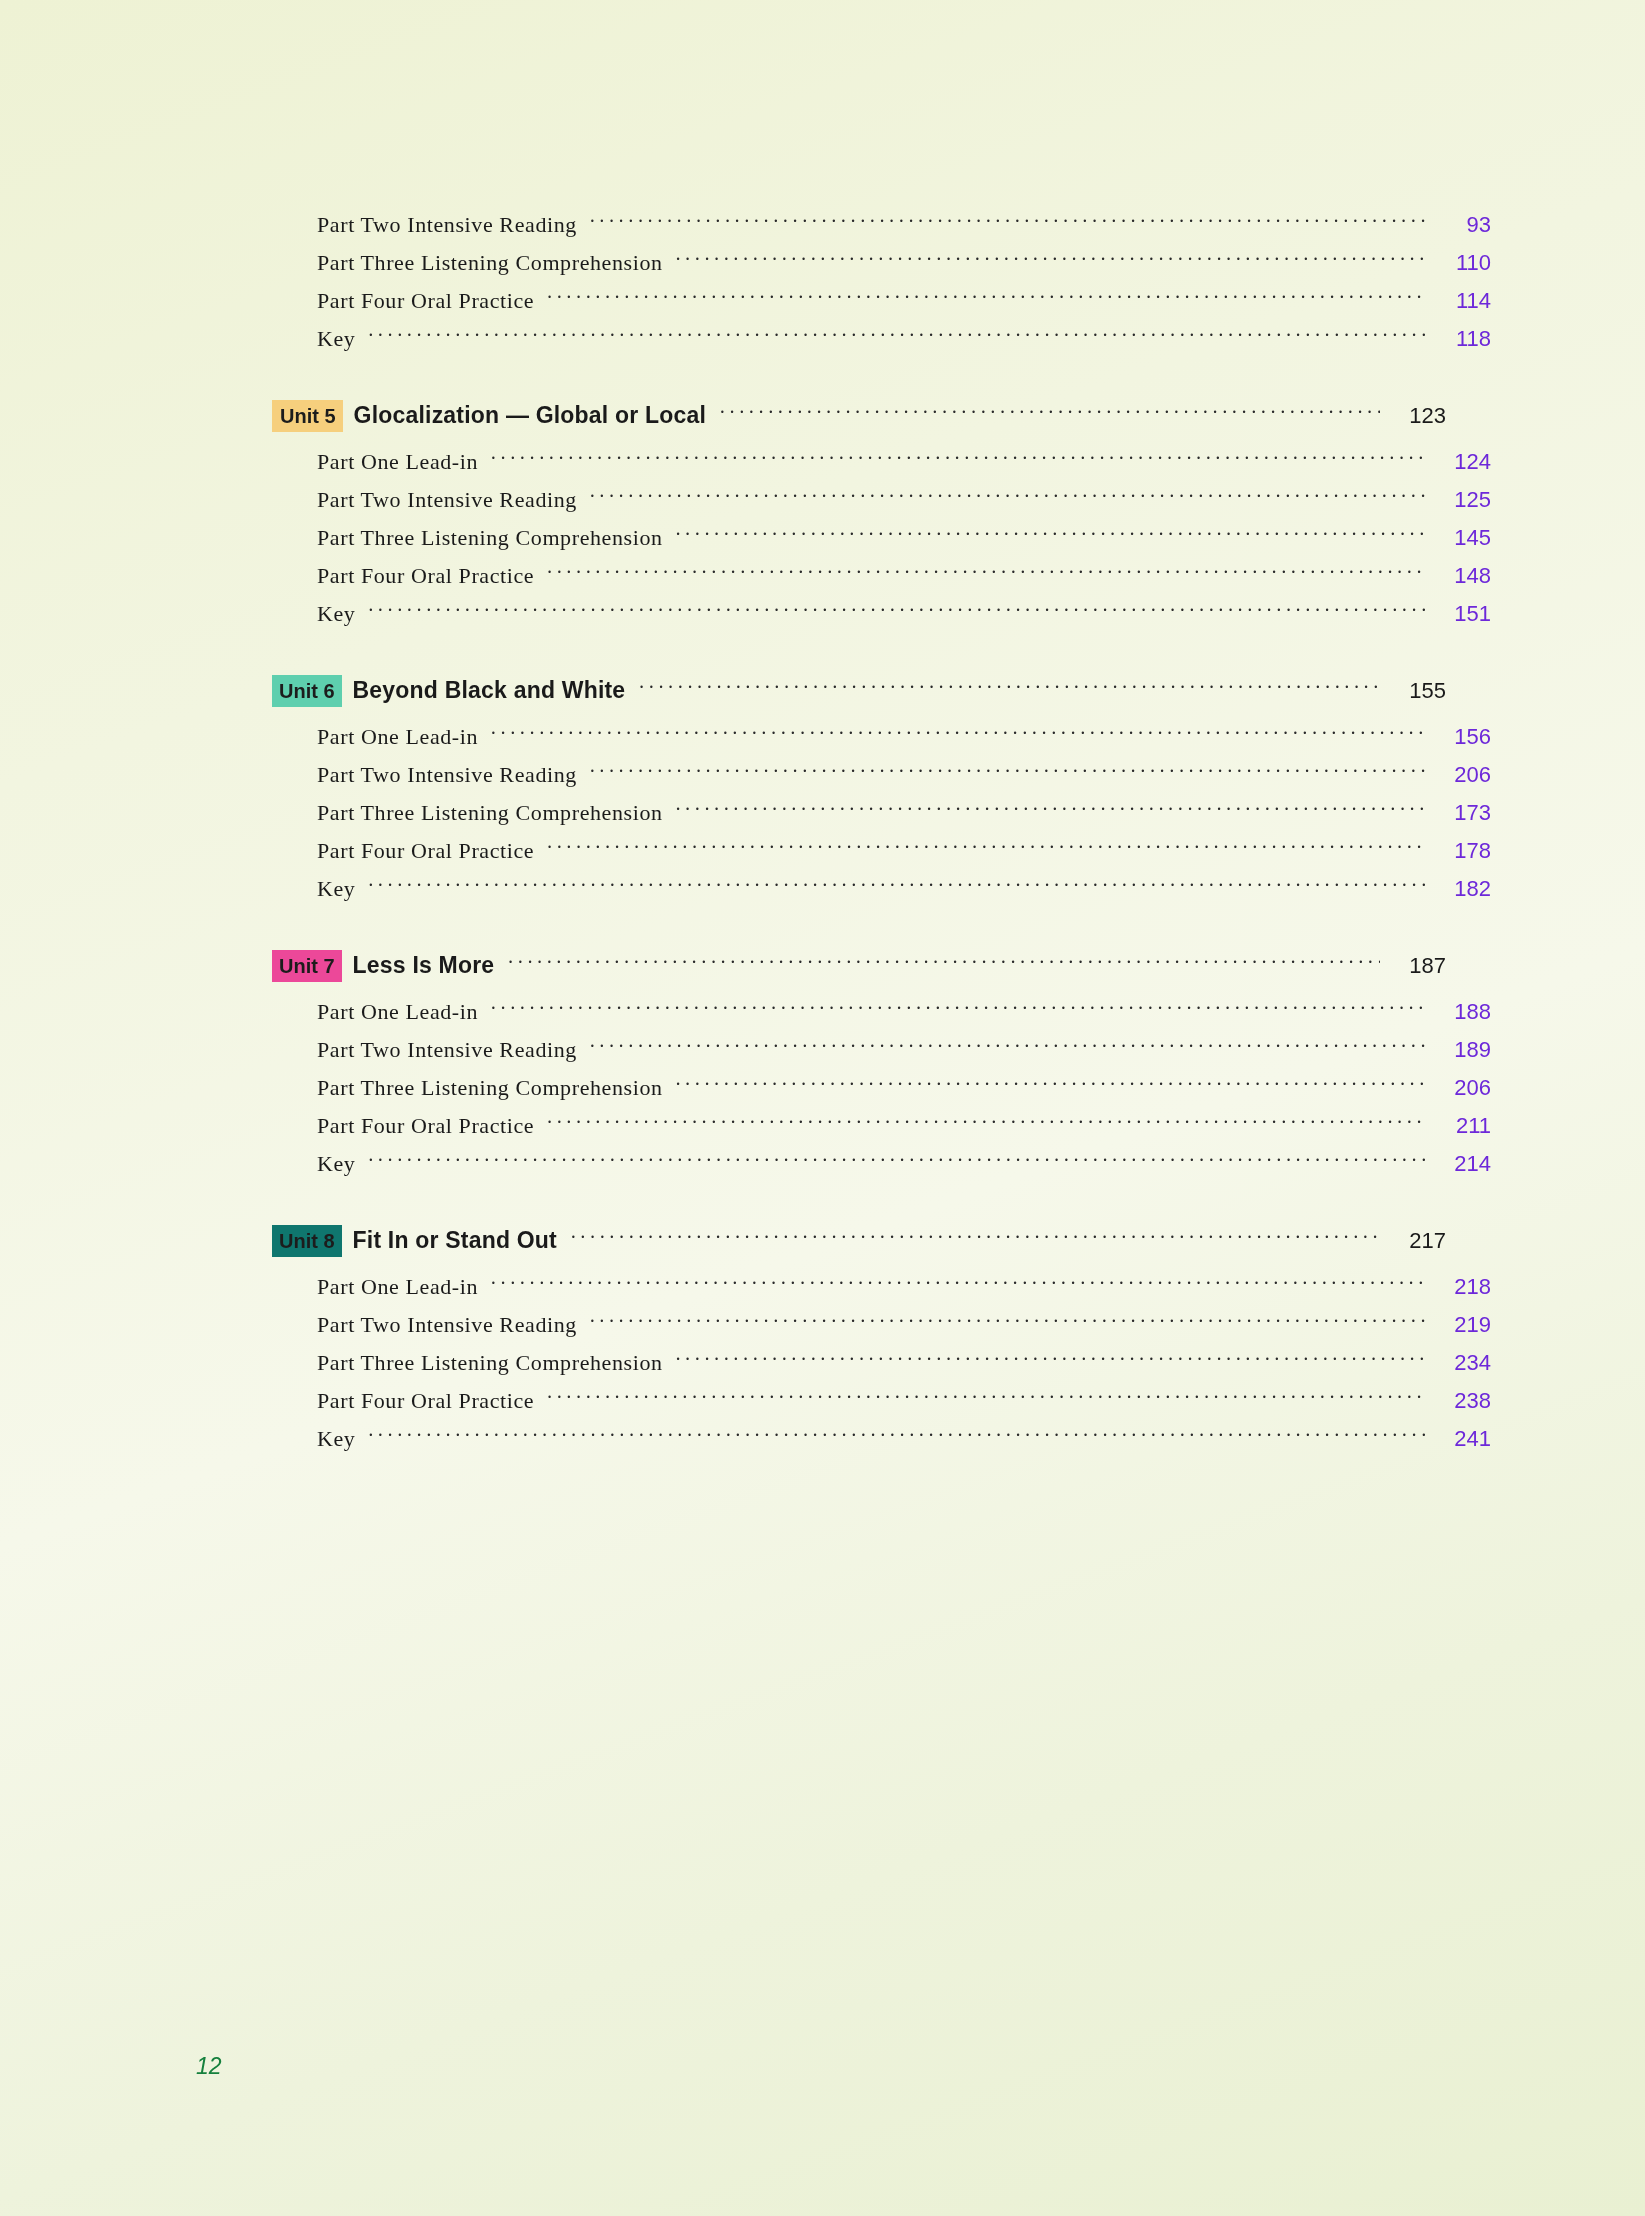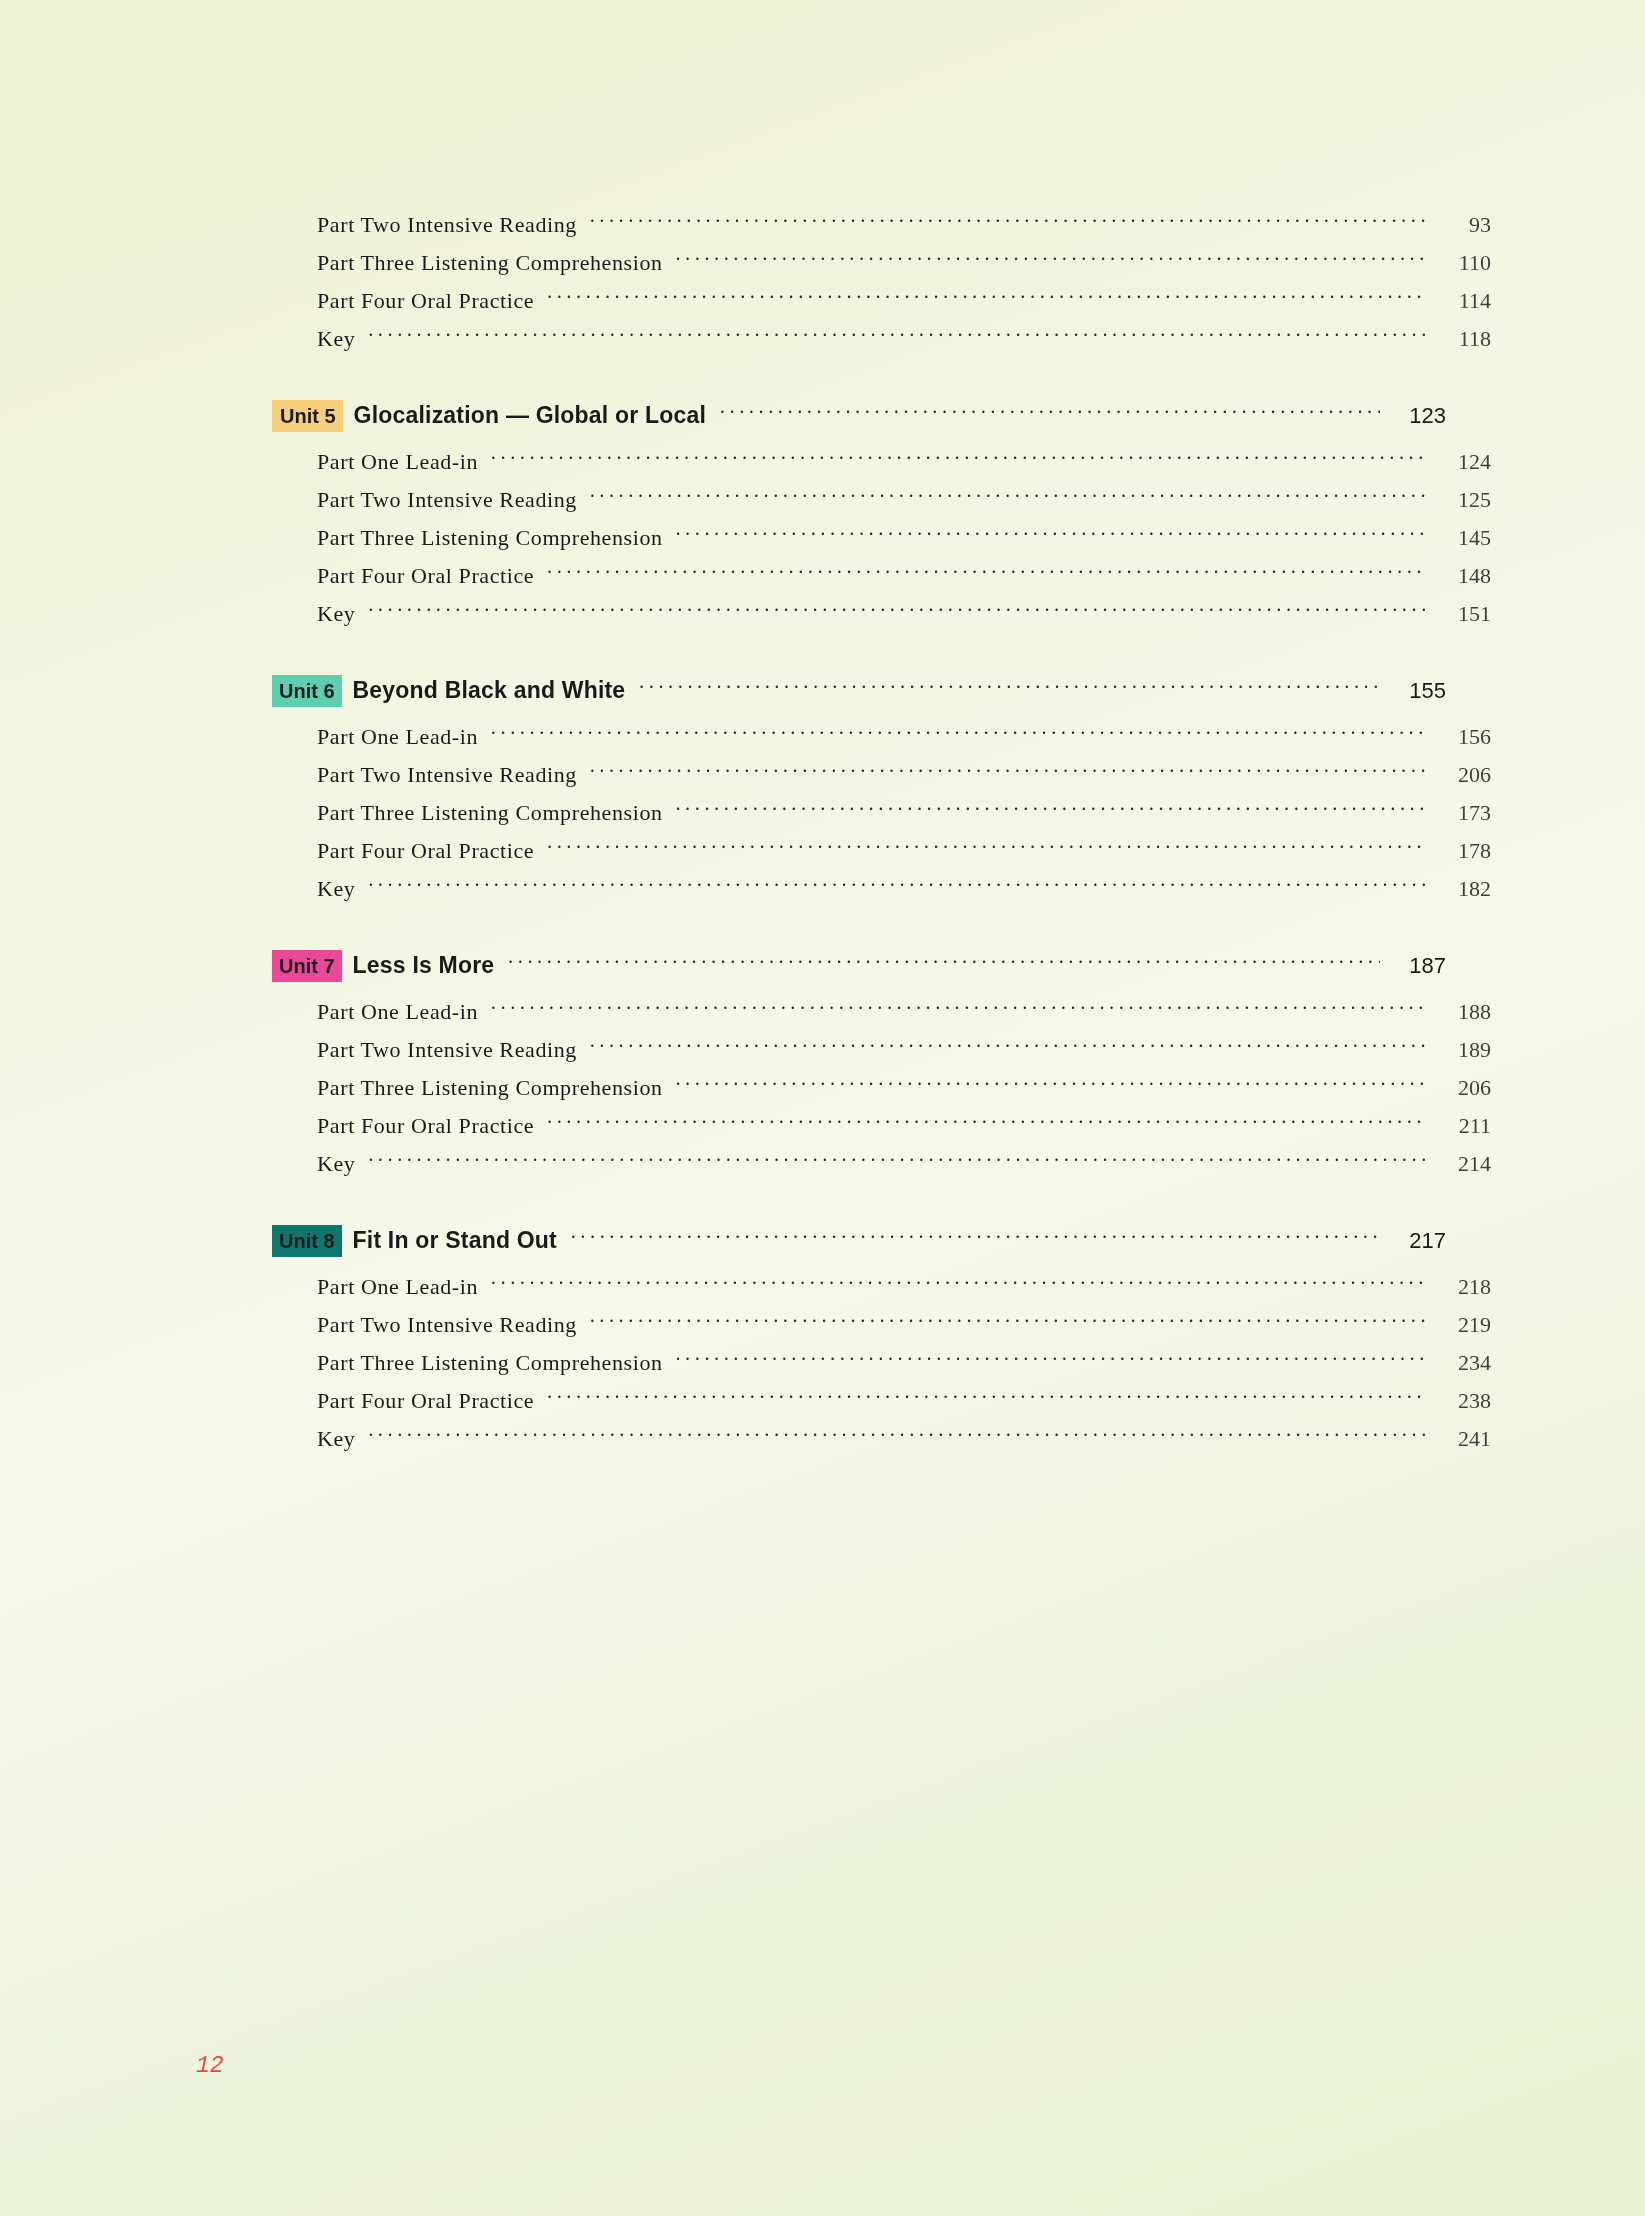--- a/index.html
+++ b/index.html
@@ -106,34 +106,34 @@
     overflow: hidden;
     white-space: nowrap;
     font-size: 20px;
     letter-spacing: 3px;
     color: #2a2a2a;
   }
   .part-row .pageno {
     flex: 0 0 auto;
     width: 55px;
     text-align: right;
-    font-family: Liberation Serif, serif;
+    font-family: Liberation Sans, sans-serif;
     font-size: 22px;
-    color: #404040;
+    color: #6d28d9;
   }
 
   
   .folio {
     position: absolute;
     left: 196px;
     top: 2053px;
-    font-family: Liberation Mono, monospace;
+    font-family: Liberation Sans, sans-serif;
     font-style: italic;
     font-size: 23px;
-    color: #ef4444;
+    color: #15803d;
   }
 </style>
 </head>
 <body>
 
 <div class="page">
   <div class="toc">
 
     <div class="group">
       <div class="part-row">

